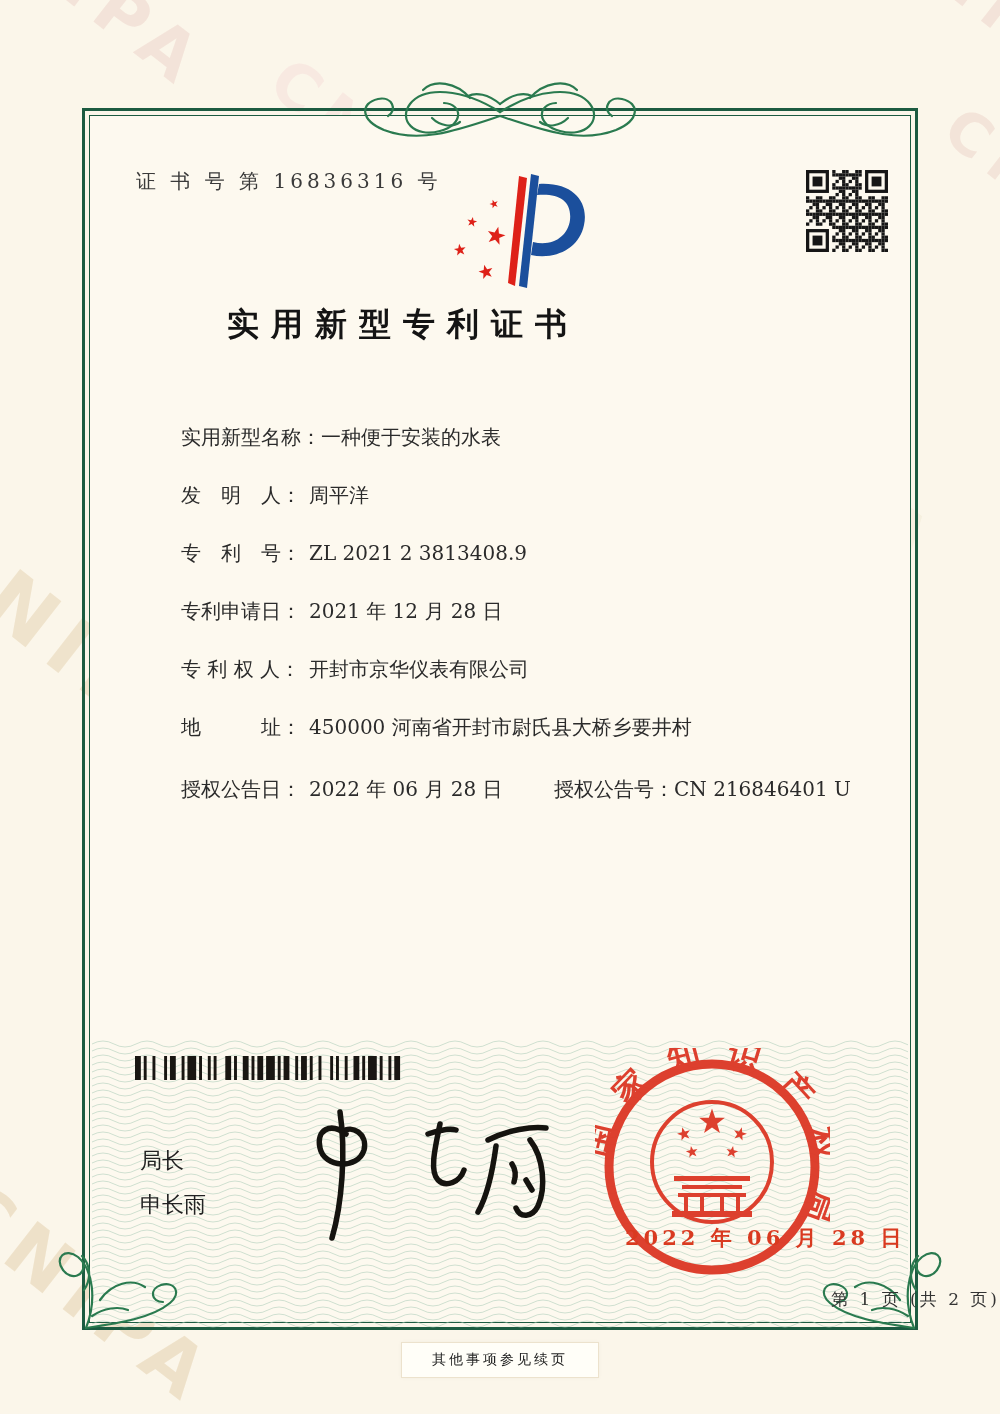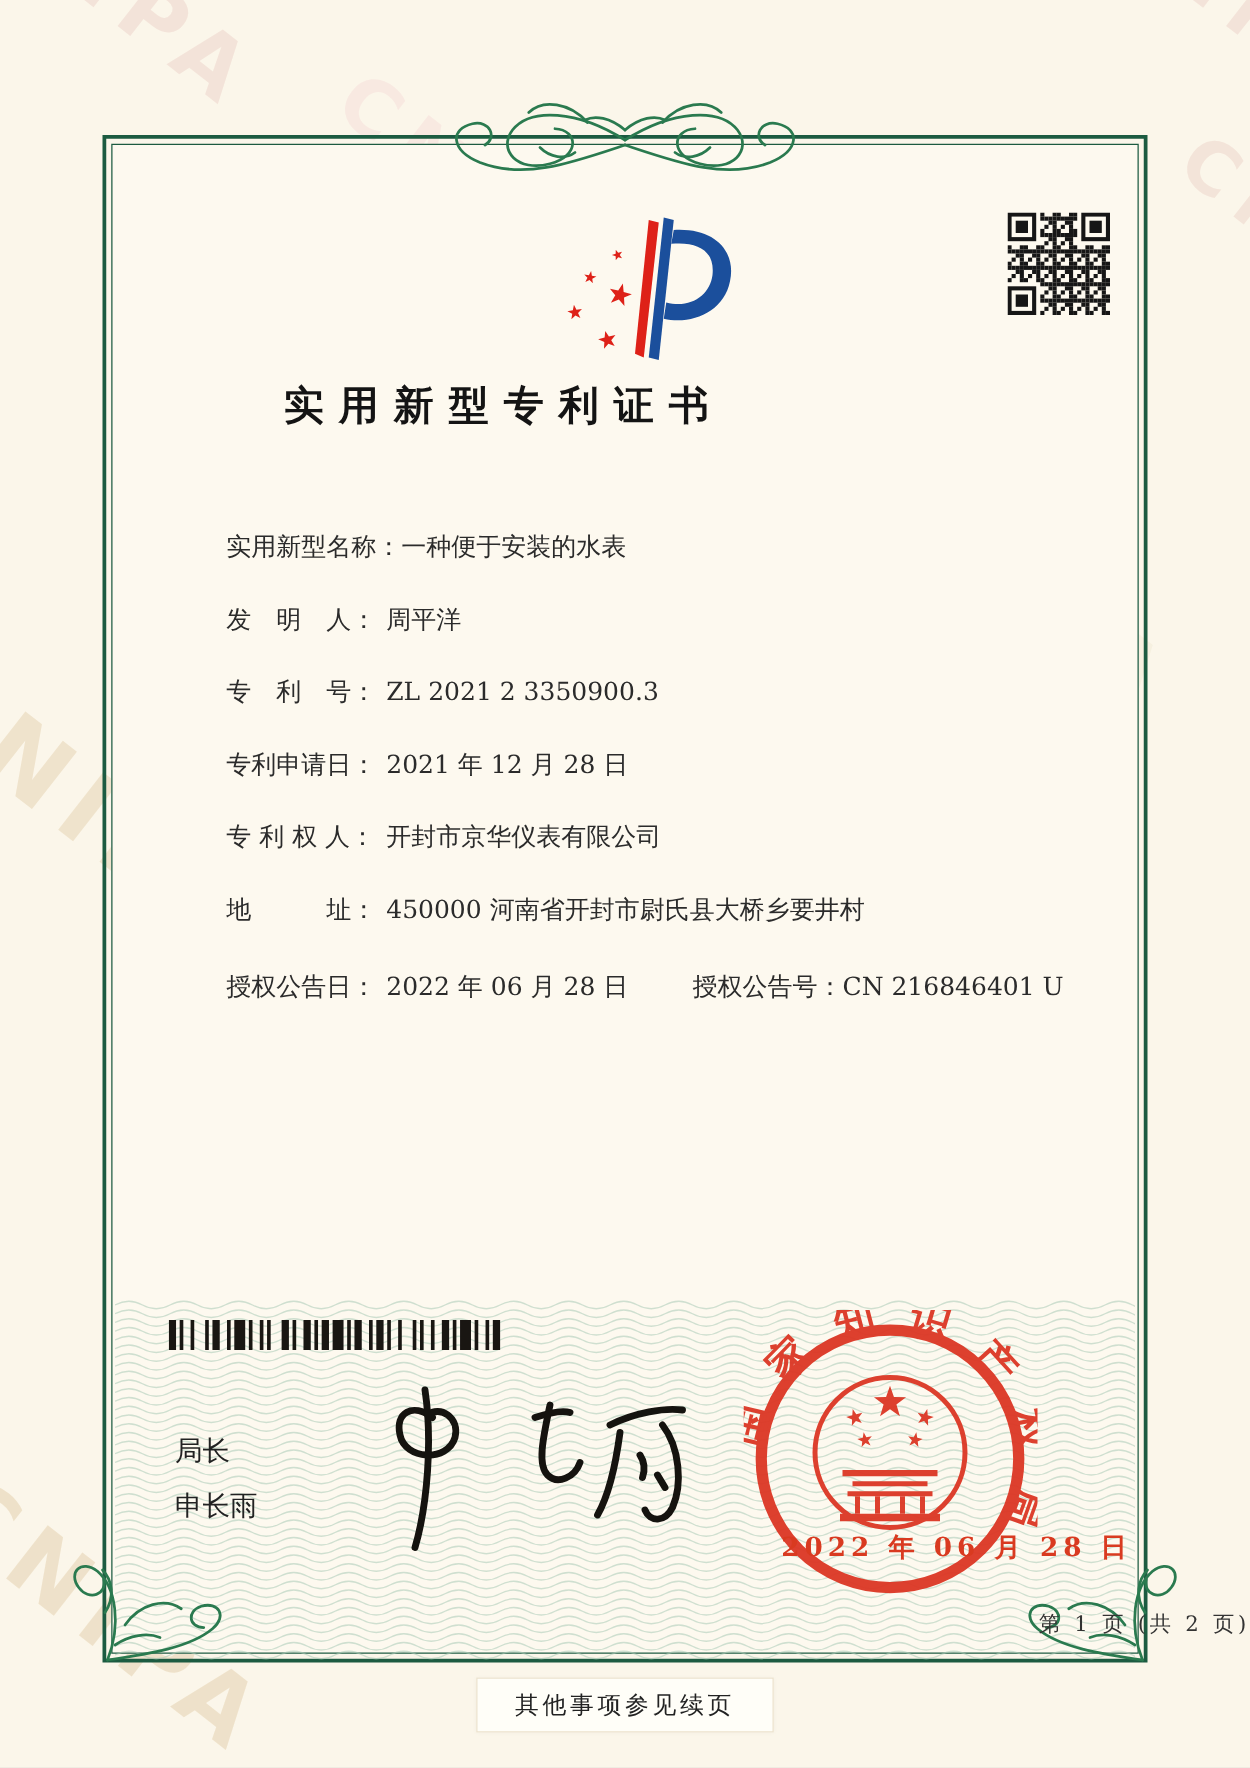--- a/index.html
+++ b/index.html
@@ -52,21 +52,21 @@
     position:absolute; left:625px; top:1224px; font-size:21px; font-weight:bold;
     color:#d93a20; letter-spacing:4px; white-space:nowrap;
   }
   .page-no{
     position:absolute; left:0; top:1288px; width:1000px; text-align:right;
     font-size:17px; letter-spacing:3px; color:#333;
   }
   .cont-note{
     position:absolute; left:50%; top:1342px; transform:translateX(-50%);
     background:#fffef8; border:1px solid #ece2cd; padding:8px 30px;
-    font-size:19px; letter-spacing:3px; color:#222; box-shadow:0 0 4px rgba(0,0,0,0.04);
+    font-size:14px; letter-spacing:3px; color:#222; box-shadow:0 0 4px rgba(0,0,0,0.04);
   }
   .decor{ position:absolute; left:0; top:0; pointer-events:none; }
 </style>
 </head>
 <body>
 
 <div class="page">
 
   <div class="wm" style="left:-60px;top:-55px;font-size:68px;color:#f3e2d8;opacity:.9;">CNIPA</div>
   <div class="wm" style="left:250px;top:118px;font-size:62px;color:#f8e7e0;opacity:.8;">CNIPA</div>
@@ -140,20 +140,21 @@
         <path d="M86,1328 C97,1300 93,1270 78,1257 C65,1247 54,1258 63,1270 C71,1281 86,1276 83,1263"></path>
         <path d="M86,1328 C120,1323 152,1318 170,1303 C182,1293 175,1281 161,1285 C149,1289 151,1302 163,1302"></path>
         <path d="M100,1300 C112,1283 132,1278 145,1287"></path>
         <path d="M92,1316 C104,1308 118,1306 128,1310"></path>
         <path d="M84,1290 C92,1278 90,1264 82,1256"></path>
       </g>
       <use href="#blc" transform="matrix(-1,0,0,1,1000,0)"></use>
     </g>
   </svg>
 
+  <div class="cert-no">证 书 号 第 16836316 号</div>
 
   <svg class="logo" width="175" height="132" viewBox="0 0 175 132">
     <defs>
       <path id="star1" d="M0,-10 L2.35,-3.24 L9.51,-3.09 L3.8,1.24 L5.88,8.09 L0,4 L-5.88,8.09 L-3.8,1.24 L-9.51,-3.09 L-2.35,-3.24 Z"></path>
     </defs>
     <g fill="#de2118">
       <use href="#star1" transform="translate(74,42) scale(0.45) rotate(-18)"></use>
       <use href="#star1" transform="translate(52,60) scale(0.52) rotate(10)"></use>
       <use href="#star1" transform="translate(76,74) scale(0.95) rotate(14)"></use>
       <use href="#star1" transform="translate(40,88) scale(0.62) rotate(-8)"></use>
@@ -447,21 +448,21 @@
   <div class="title">实用新型专利证书</div>
 
   <div class="fields">
     <div class="frow" style="top:0;">
       <span class="flabel">实用新型名称：</span><span class="fvalue">一种便于安装的水表</span>
     </div>
     <div class="frow" style="top:58px;">
       <span class="flabel">发　明　人：</span><span class="fvalue">周平洋</span>
     </div>
     <div class="frow" style="top:116px;">
-      <span class="flabel">专　利　号：</span><span class="fvalue">ZL 2021 2 3350900.3</span>
+      <span class="flabel">专　利　号：</span><span class="fvalue">ZL 2021 2 3813408.9</span>
     </div>
     <div class="frow" style="top:174px;">
       <span class="flabel">专利申请日：</span><span class="fvalue">2021 年 12 月 28 日</span>
     </div>
     <div class="frow" style="top:232px;">
       <span class="flabel">专 利 权 人：</span><span class="fvalue">开封市京华仪表有限公司</span>
     </div>
     <div class="frow" style="top:290px;">
       <span class="flabel">地　　　址：</span><span class="fvalue">450000  河南省开封市尉氏县大桥乡要井村</span>
     </div>

